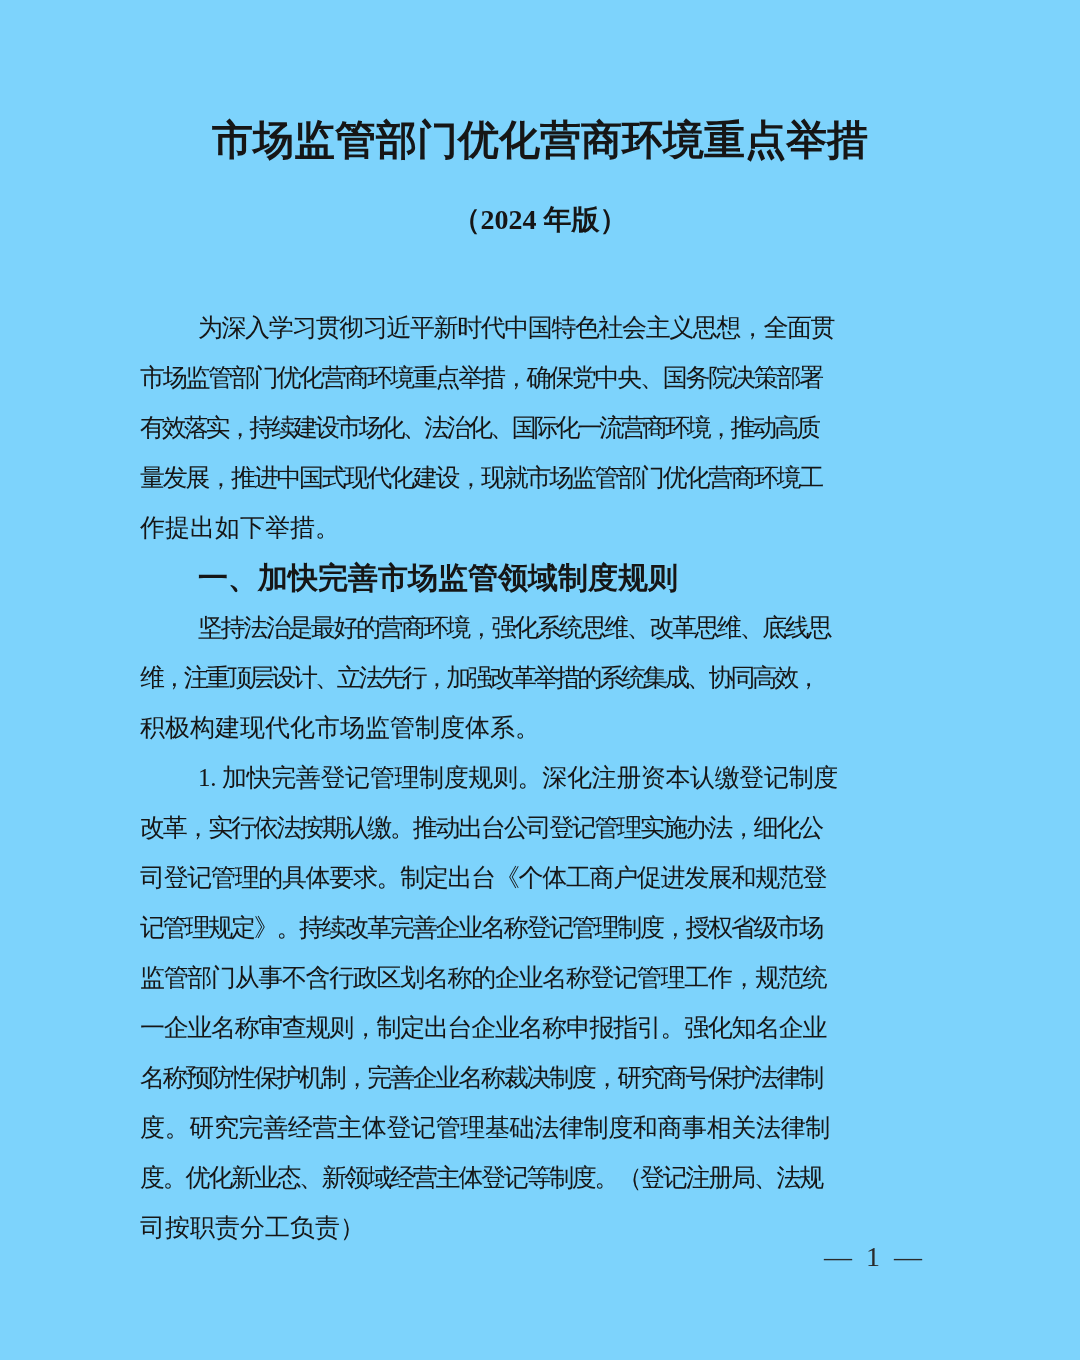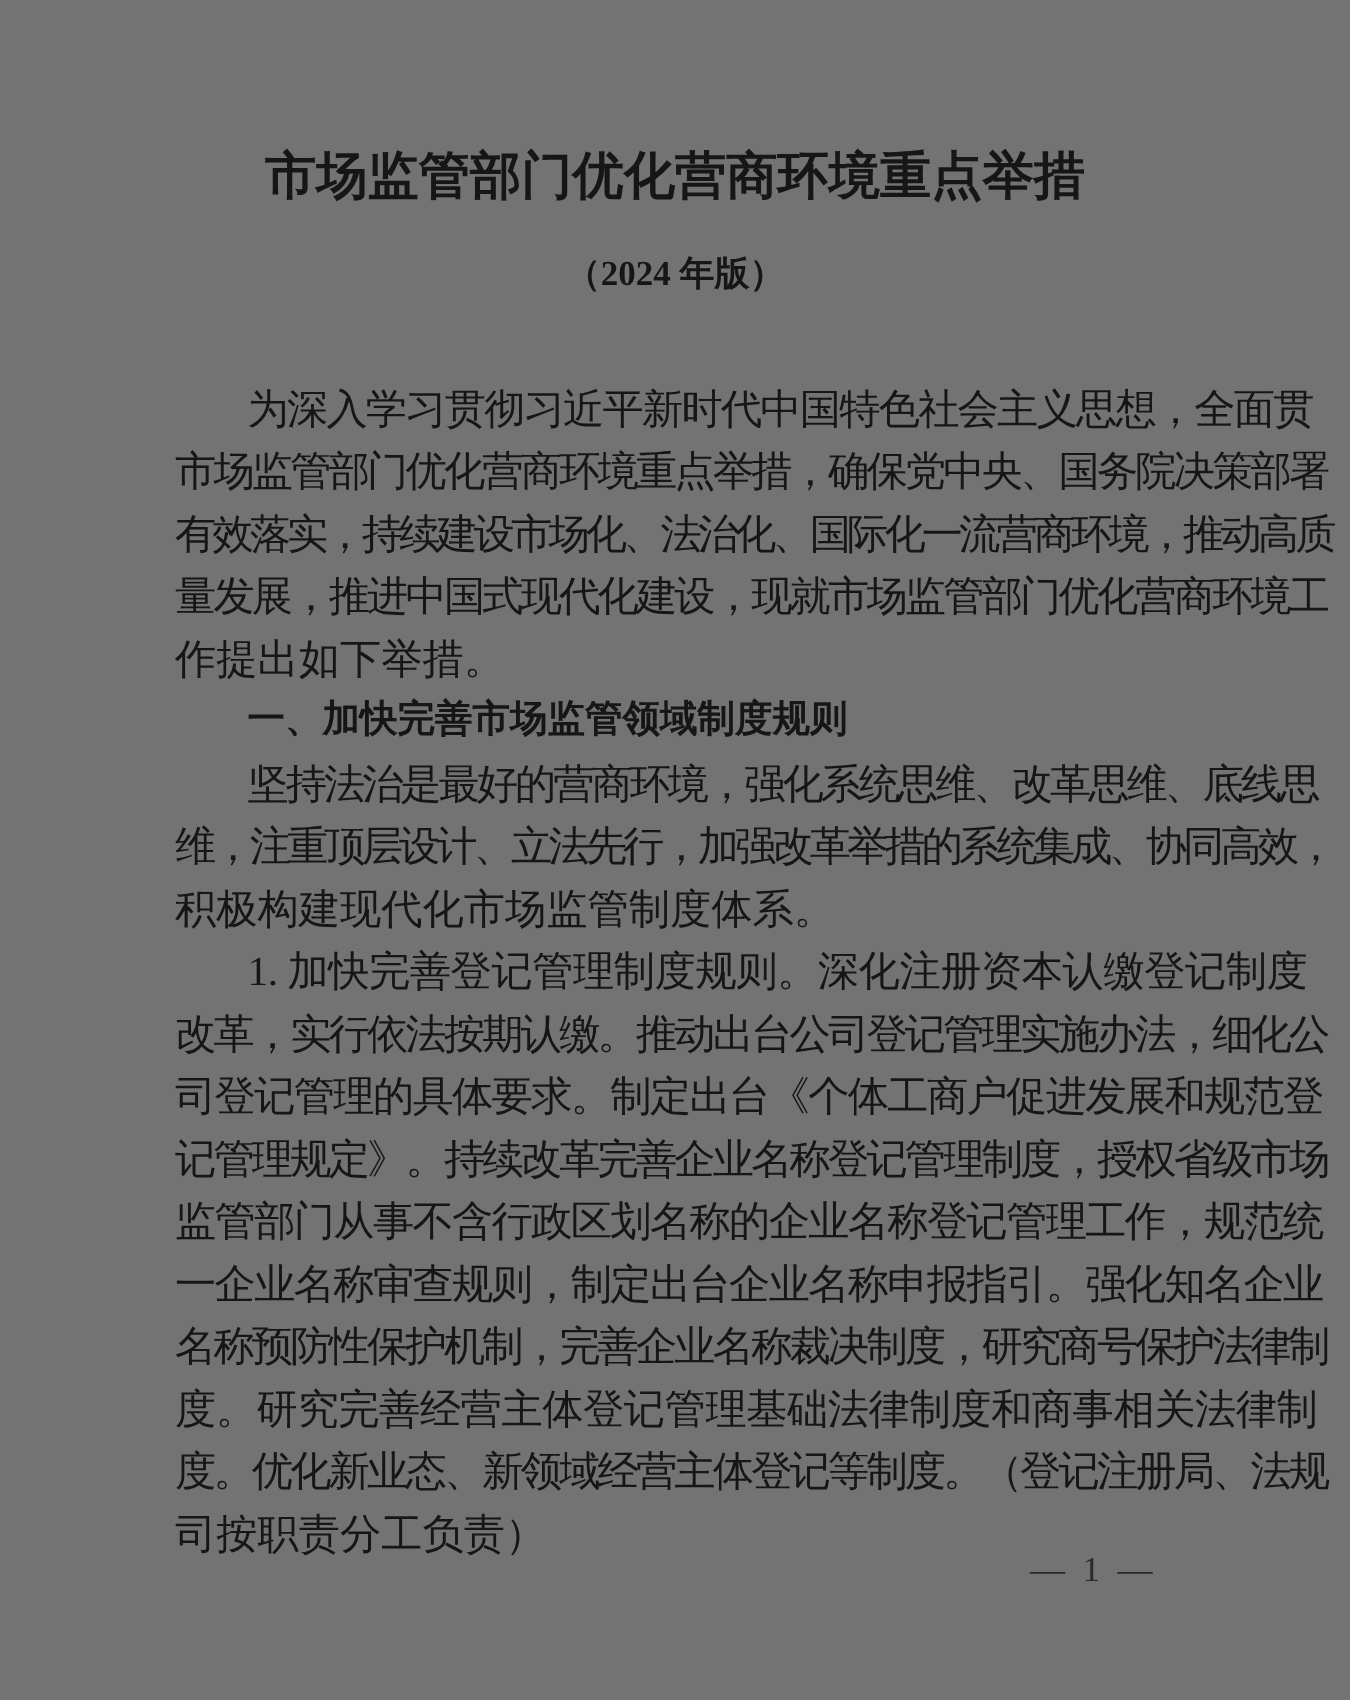--- a/index.html
+++ b/index.html
@@ -5,21 +5,21 @@
   html, body {
     margin: 0;
     padding: 0;
     background: #fcfcfc;
   }
   .page {
     position: relative;
     width: 1080px;
     height: 1360px;
     margin: 0 auto;
-    background: #737373;
+    background: #7dd3fc;
     color: #161616;
     font-family: "Liberation Serif", "DejaVu Serif", serif;
     overflow: hidden;
   }
   .doc-title {
     position: absolute;
     top: 114px;
     left: 0;
     width: 100%;
     margin: 0;
@@ -43,33 +43,33 @@
   }
   .doc-body {
     position: absolute;
     top: 303px;
     left: 140px;
     width: 802px;
   }
   .doc-line {
     height: 50px;
     line-height: 50px;
-    font-size: 33px;
+    font-size: 25px;
     white-space: pre;
     overflow: visible;
   }
   .doc-line > span {
     display: inline-block;
     white-space: pre;
   }
   .doc-line.indent {
     padding-left: 58px;
   }
   .doc-line.heading {
-    font-family: Liberation Mono, monospace;
+    font-family: Liberation Sans, sans-serif;
     font-weight: 700;
     font-size: 30px;
     letter-spacing: 1px;
   }
   .page-number {
     position: absolute;
     top: 1237px;
     right: 158px;
     font-size: 28px;
     line-height: 40px;

